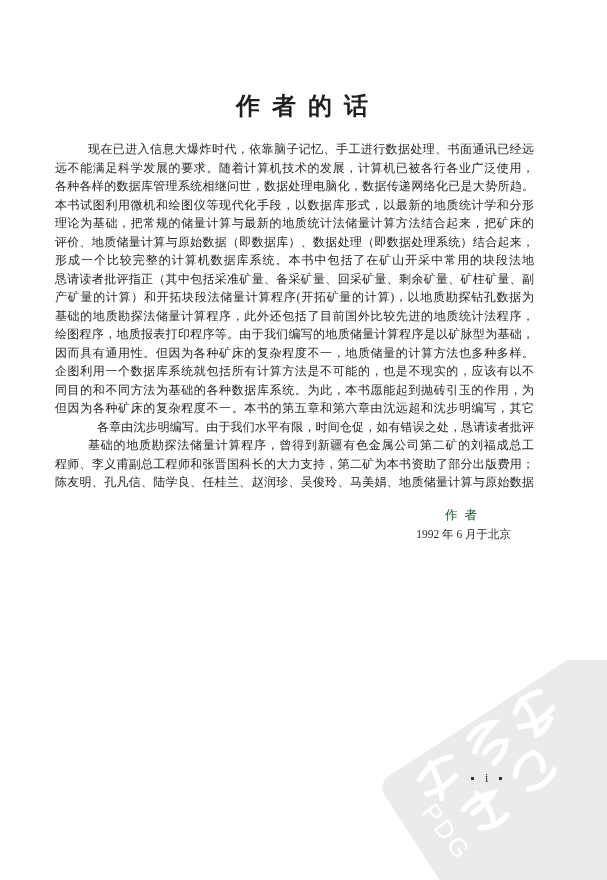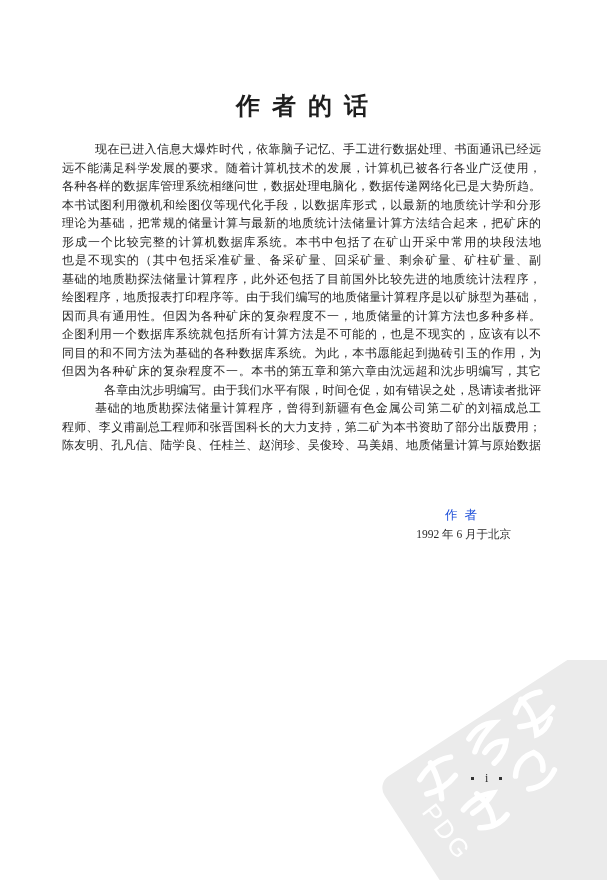--- a/index.html
+++ b/index.html
@@ -7,33 +7,33 @@
     position:relative;width:607px;height:880px;background:#ffffff;
     font-family:"Liberation Serif","DejaVu Serif",serif;color:#262626;
     overflow:hidden;margin:0 auto;
   }
   .title{
     position:absolute;top:90px;left:0;width:100%;margin:0;
     text-align:center;font-size:24px;font-weight:600;letter-spacing:3px;
     color:#1e1e1e;z-index:2;
   }
   .text-block{
-    position:absolute;top:140px;left:62px;width:479px;
+    position:absolute;top:140px;left:55px;width:479px;
     font-size:12px;z-index:2;
   }
   .line{
     line-height:18.5px;height:18.5px;overflow:hidden;
     text-align:justify;text-align-last:justify;
     text-justify:inter-character;
   }
   .line.last{text-align-last:left;margin-left:42px;}
   .line.indent{text-indent:33px;}
   .sig{
     position:absolute;top:507px;right:128px;font-size:12.5px;
-    letter-spacing:2px;color:#1d4ed8;z-index:2;
+    letter-spacing:2px;color:#14532d;z-index:2;
   }
   .sig-date{
     position:absolute;top:527px;right:96px;font-size:11.5px;
     color:#2a2a2a;z-index:2;margin-left:11px;
   }
   .pageno{
     position:absolute;top:771px;left:471px;display:flex;align-items:center;
     gap:11px;font-size:12px;color:#2e2e2e;z-index:3;
   }
   .sq{width:3px;height:3px;background:#333;display:inline-block;}
@@ -83,22 +83,24 @@
   </svg>
 
   <h1 class="title">作 者 的 话</h1>
 
   <div class="text-block">
       <div class="line indent">现在已进入信息大爆炸时代，依靠脑子记忆、手工进行数据处理、书面通讯已经远</div>
       <div class="line">远不能满足科学发展的要求。随着计算机技术的发展，计算机已被各行各业广泛使用，</div>
       <div class="line">各种各样的数据库管理系统相继问世，数据处理电脑化，数据传递网络化已是大势所趋。</div>
       <div class="line">本书试图利用微机和绘图仪等现代化手段，以数据库形式，以最新的地质统计学和分形</div>
       <div class="line">理论为基础，把常规的储量计算与最新的地质统计法储量计算方法结合起来，把矿床的</div>
+      <div class="line">评价、地质储量计算与原始数据（即数据库）、数据处理（即数据处理系统）结合起来，</div>
       <div class="line">形成一个比较完整的计算机数据库系统。本书中包括了在矿山开采中常用的块段法地</div>
-      <div class="line">也是不现实的（其中包括采准矿量、备采矿量、回采矿量、剩余矿量、矿柱矿量、副</div>
+      <div class="line">恳请读者批评指正（其中包括采准矿量、备采矿量、回采矿量、剩余矿量、矿柱矿量、副</div>
+      <div class="line">产矿量的计算）和开拓块段法储量计算程序(开拓矿量的计算)，以地质勘探钻孔数据为</div>
       <div class="line">基础的地质勘探法储量计算程序，此外还包括了目前国外比较先进的地质统计法程序，</div>
       <div class="line">绘图程序，地质报表打印程序等。由于我们编写的地质储量计算程序是以矿脉型为基础，</div>
       <div class="line">因而具有通用性。但因为各种矿床的复杂程度不一，地质储量的计算方法也多种多样。</div>
       <div class="line">企图利用一个数据库系统就包括所有计算方法是不可能的，也是不现实的，应该有以不</div>
       <div class="line">同目的和不同方法为基础的各种数据库系统。为此，本书愿能起到抛砖引玉的作用，为</div>
       <div class="line">但因为各种矿床的复杂程度不一。本书的第五章和第六章由沈远超和沈步明编写，其它</div>
       <div class="line last">各章由沈步明编写。由于我们水平有限，时间仓促，如有错误之处，恳请读者批评指正。</div>
       <div class="line indent">基础的地质勘探法储量计算程序，曾得到新疆有色金属公司第二矿的刘福成总工</div>
       <div class="line">程师、李义甫副总工程师和张晋国科长的大力支持，第二矿为本书资助了部分出版费用；</div>
       <div class="line">陈友明、孔凡信、陆学良、任桂兰、赵润珍、吴俊玲、马美娟、地质储量计算与原始数据</div>

